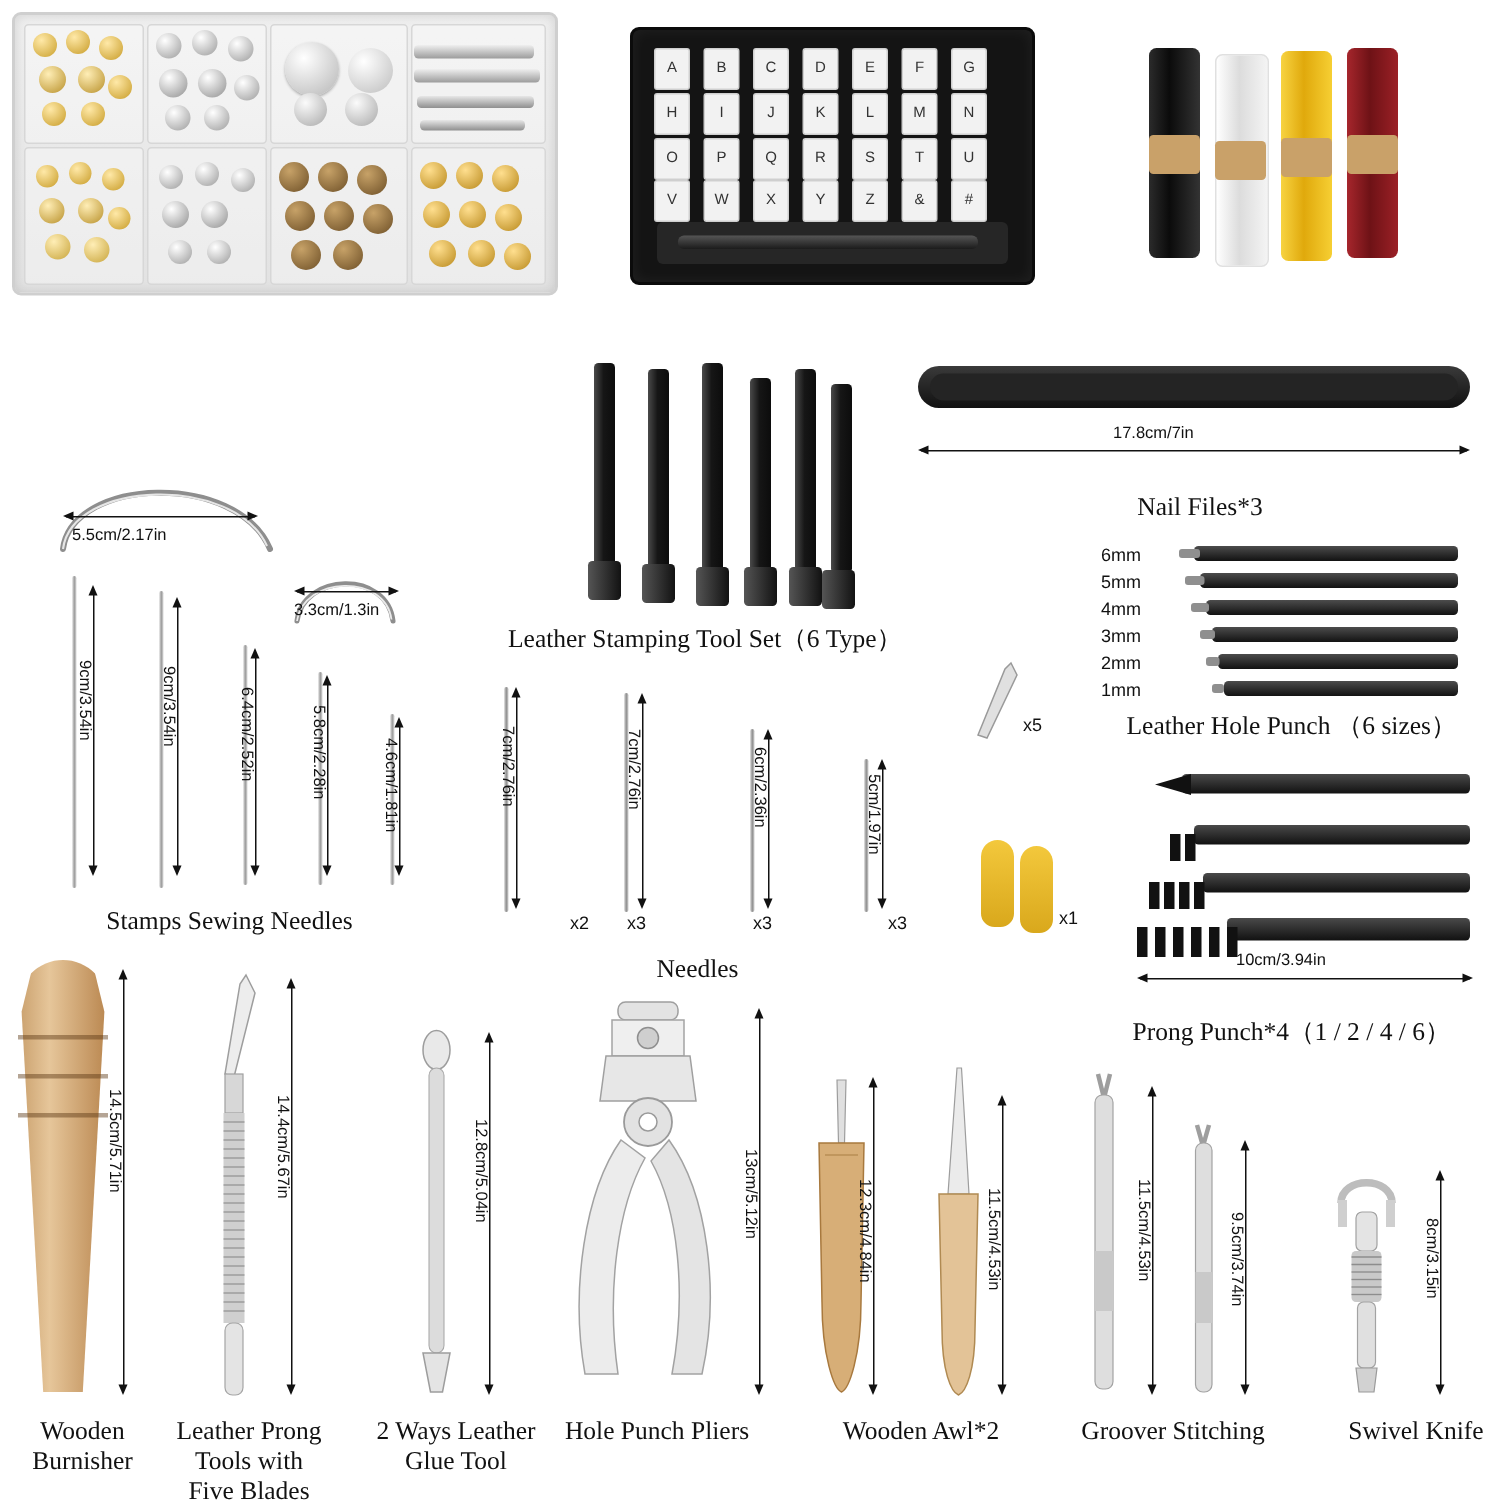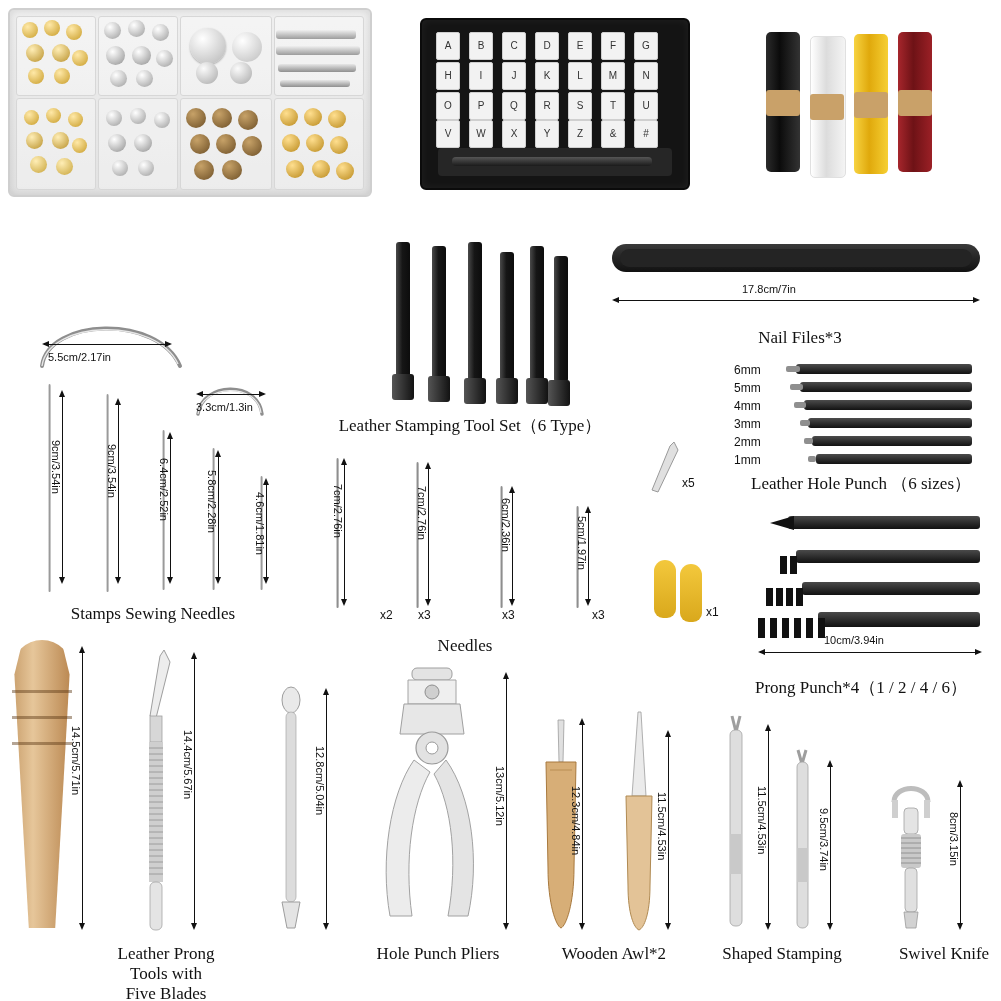--- a/index.html
+++ b/index.html
@@ -450,20 +450,24 @@
   <div class="burn"></div>
   <div class="burnring" style="top:690px;"></div>
   <div class="burnring" style="top:716px;"></div>
   <div class="burnring" style="top:742px;"></div>
   <div class="abs" style="left:78px;top:646px;width:10px;height:284px;">
     <div class="arrowline v" style="left:4px;top:3px;height:278px;"></div>
     <div class="ah u" style="left:1px;top:0;"></div>
     <div class="ah d" style="left:1px;bottom:0;"></div>
   </div>
   <div class="dim v" style="left:82px;top:726px;transform:rotate(90deg);">14.5cm/5.71in</div>
+  <div class="cap s17" style="left:0px;top:944px;width:110px;">
+    <div>Wooden</div>
+    <div>Burnisher</div>
+  </div>
 
   <svg class="abs" style="left:128px;top:648px;" width="60" height="286" viewBox="0 0 60 286">
     <polygon points="36,2 42,14 28,70 22,68 32,8" fill="#ededed" stroke="#9e9e9e" stroke-width="1"></polygon>
     <rect x="22" y="68" width="12" height="26" fill="#d7d7d7" stroke="#a0a0a0" stroke-width="0.8"></rect>
     <rect x="21" y="94" width="14" height="140" fill="#cfcfcf"></rect>
     <g stroke="#8f8f8f" stroke-width="0.8">
       <line x1="21" y1="100" x2="35" y2="100"></line>
         <line x1="21" y1="106" x2="35" y2="106"></line>
       <line x1="21" y1="112" x2="35" y2="112"></line>
         <line x1="21" y1="118" x2="35" y2="118"></line>
@@ -504,20 +508,24 @@
     <ellipse cx="23" cy="14" rx="9" ry="13" fill="#e9e9e9" stroke="#9d9d9d" stroke-width="1"></ellipse>
     <rect x="18" y="26" width="10" height="190" rx="5" fill="#dcdcdc" stroke="#a8a8a8" stroke-width="0.7"></rect>
     <path d="M14 216 L32 216 L27 242 L19 242 Z" fill="#e4e4e4" stroke="#9d9d9d" stroke-width="1"></path>
   </svg>
   <div class="abs" style="left:322px;top:688px;width:10px;height:242px;">
     <div class="arrowline v" style="left:4px;top:3px;height:236px;"></div>
     <div class="ah u" style="left:1px;top:0;"></div>
     <div class="ah d" style="left:1px;bottom:0;"></div>
   </div>
   <div class="dim v" style="left:326px;top:746px;transform:rotate(90deg);">12.8cm/5.04in</div>
+  <div class="cap s17" style="left:224px;top:944px;width:160px;">
+    <div>2 Ways Leather</div>
+    <div>Glue Tool</div>
+  </div>
 
   <svg class="abs" style="left:368px;top:664px;" width="130" height="266" viewBox="0 0 130 266">
     <rect x="44" y="4" width="40" height="12" rx="5" fill="#e3e3e3" stroke="#9f9f9f" stroke-width="1"></rect>
     <path d="M40 16 L88 16 L88 40 L40 40 Z" fill="#efefef" stroke="#a4a4a4" stroke-width="1"></path>
     <circle cx="64" cy="28" r="7" fill="#cfcfcf" stroke="#8e8e8e" stroke-width="1"></circle>
     <path d="M36 40 L92 40 L96 70 L32 70 Z" fill="#e7e7e7" stroke="#a0a0a0" stroke-width="1"></path>
     <circle cx="64" cy="84" r="16" fill="#e2e2e2" stroke="#9a9a9a" stroke-width="1.2"></circle>
     <circle cx="64" cy="84" r="6" fill="#fff" stroke="#9a9a9a" stroke-width="1"></circle>
     <path d="M46 96 C 22 130, 12 196, 22 252 L44 252 C 36 196, 44 140, 62 108 Z" fill="#ececec" stroke="#a2a2a2" stroke-width="1"></path>
     <path d="M78 96 C 104 132, 112 198, 100 252 L80 252 C 90 198, 84 142, 66 110 Z" fill="#e4e4e4" stroke="#a2a2a2" stroke-width="1"></path>
@@ -573,21 +581,21 @@
     <rect x="11" y="100" width="11" height="34" fill="#c9c9c9"></rect>
   </svg>
   <div class="abs" style="left:826px;top:760px;width:10px;height:170px;">
     <div class="arrowline v" style="left:4px;top:3px;height:164px;"></div>
     <div class="ah u" style="left:1px;top:0;"></div>
     <div class="ah d" style="left:1px;bottom:0;"></div>
   </div>
   <div class="dim v" style="left:830px;top:808px;transform:rotate(90deg);">9.5cm/3.74in</div>
 
   <div class="cap s17" style="left:672px;top:944px;width:220px;">
-    <div>Shaped Stamping</div>
+    <div>Groover Stitching</div>
   </div>
 
   <svg class="abs" style="left:884px;top:778px;" width="64" height="154" viewBox="0 0 64 154">
     <path d="M10 24 C10 6, 44 6, 44 24" stroke="#bdbdbd" stroke-width="5" fill="none"></path>
     <rect x="8" y="22" width="6" height="18" fill="#cfcfcf"></rect>
     <rect x="40" y="22" width="6" height="18" fill="#cfcfcf"></rect>
     <rect x="20" y="30" width="14" height="26" rx="4" fill="#e4e4e4" stroke="#a1a1a1" stroke-width="0.8"></rect>
     <rect x="17" y="56" width="20" height="34" rx="3" fill="#c9c9c9"></rect>
     <g stroke="#8d8d8d" stroke-width="0.9">
       <line x1="17" y1="60" x2="37" y2="60"></line>

